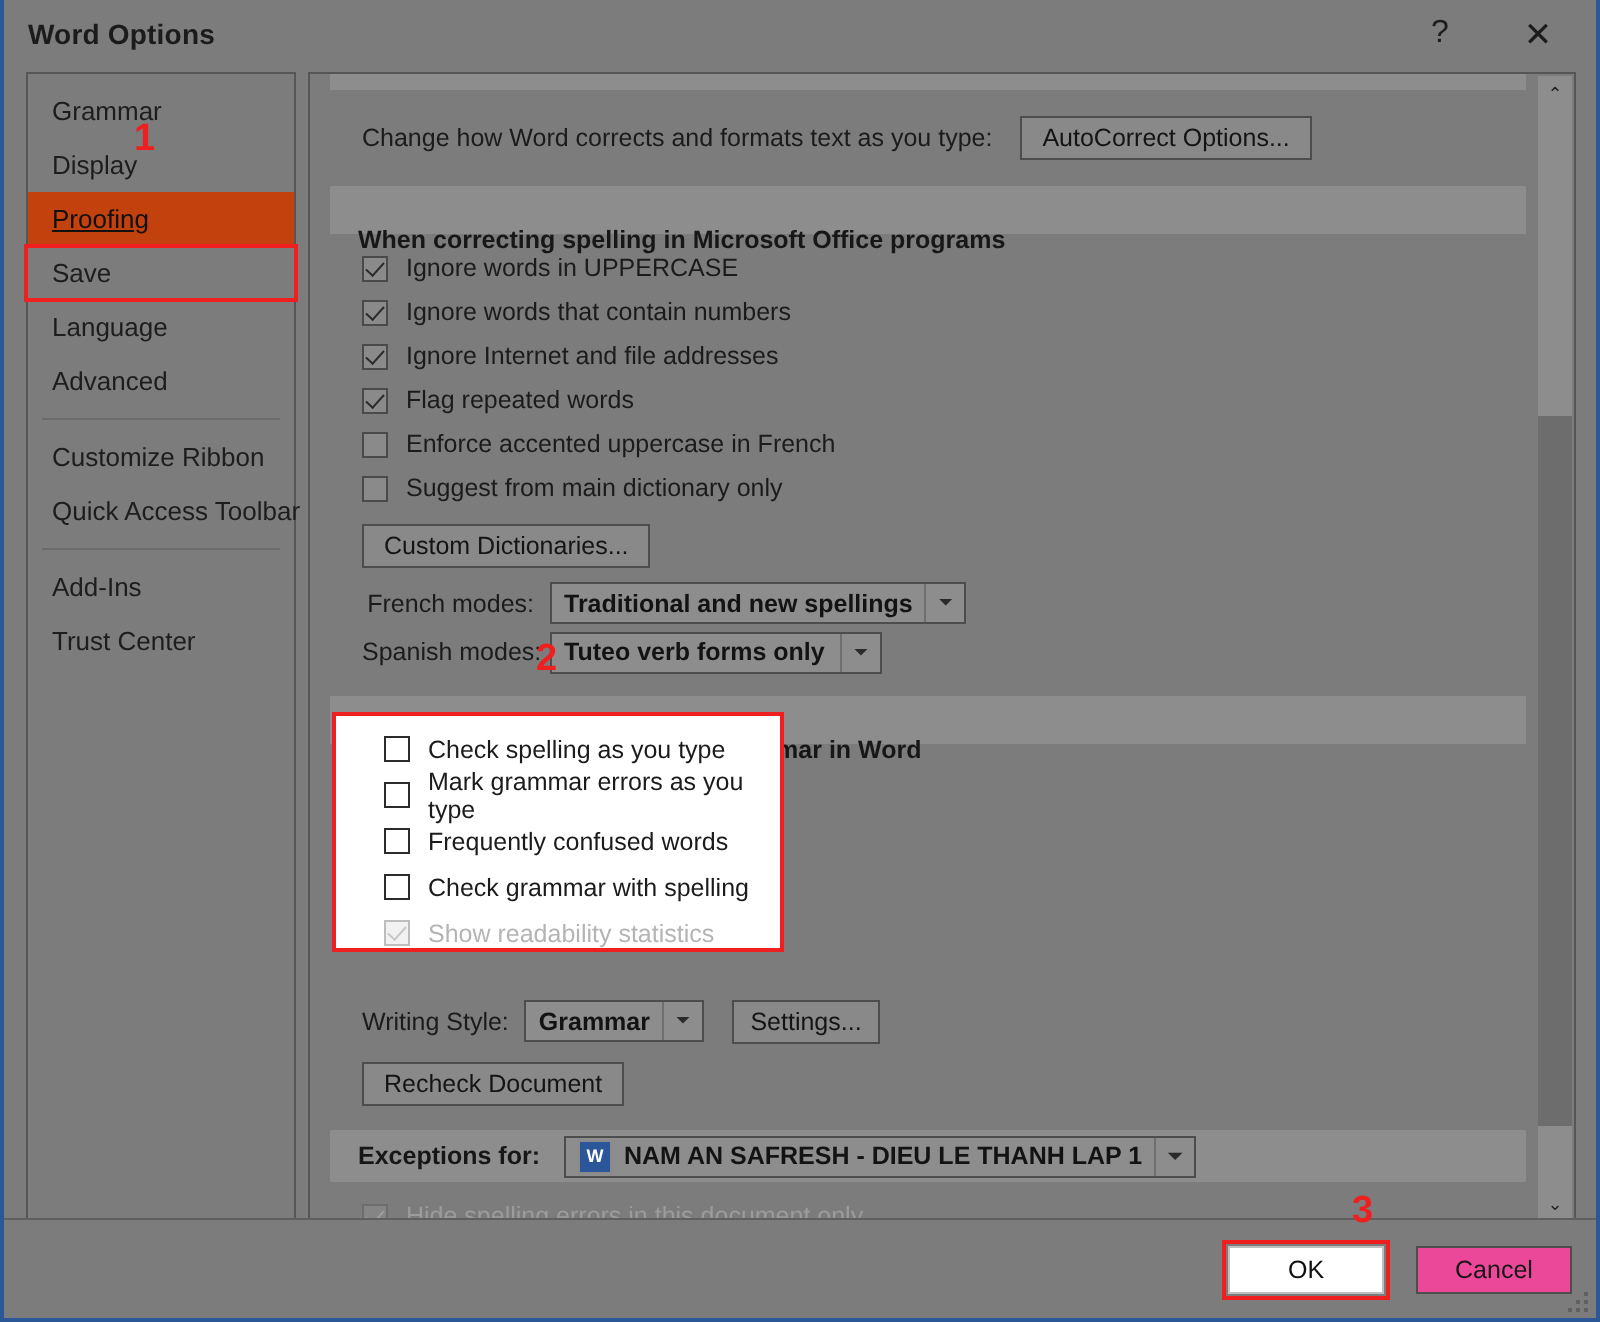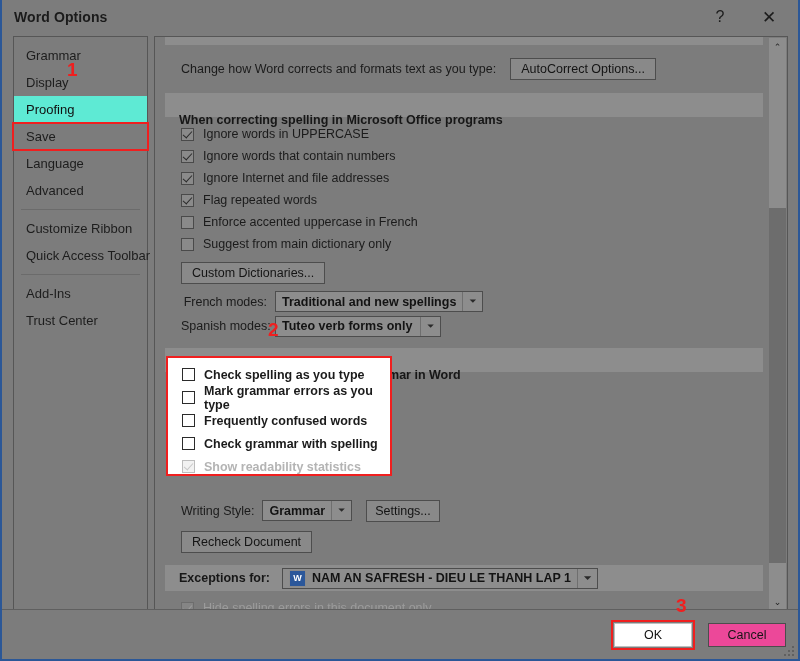--- a/index.html
+++ b/index.html
@@ -51,22 +51,23 @@
     position: relative;
     height: 27px;
     line-height: 27px;
     padding-left: 12px;
     font-size: 13px;
     color: #1d1d1d;
     box-sizing: border-box;
     white-space: nowrap;
   }
   .nav-item.selected {
-    background: #5eead4;
+    background: #c2410c;
     color: #111;
+    text-decoration: underline;
   }
   .nav-sep {
     height: 1px;
     background: #6b6b6b;
     margin: 5px 7px 5px 7px;
   }
   
   #proofing-ring {
     position: absolute;
     left: 10px; top: 122px;
@@ -222,24 +223,23 @@
   #grammar-box {
     position: absolute;
     left: 11px; top: 319px;
     width: 226px; height: 120px;
     border: 2px solid #f01f1f;
     background: #ffffff;
     box-sizing: border-box;
     z-index: 5;
   }
   #grammar-box .chk-row {
-    margin-left: 14px;
+    margin-left: 24px;
     color: #1b1b1b;
     height: 23px;
-    font-weight: bold;
   }
   #grammar-box .chk-row.first { margin-top: 5px; }
   #grammar-box .chk { background: #fff; border-color: #2b2b2b; }
   #grammar-box .chk.disabled { background: #f2f2f2; border-color: #bdbdbd; }
   #grammar-box .chk.disabled.checked::after { border-color: #c8c8c8; }
   #grammar-box .chk-row.disabled { color: #b4b4b4; }
 
   
   #scrollbar {
     position: absolute;

